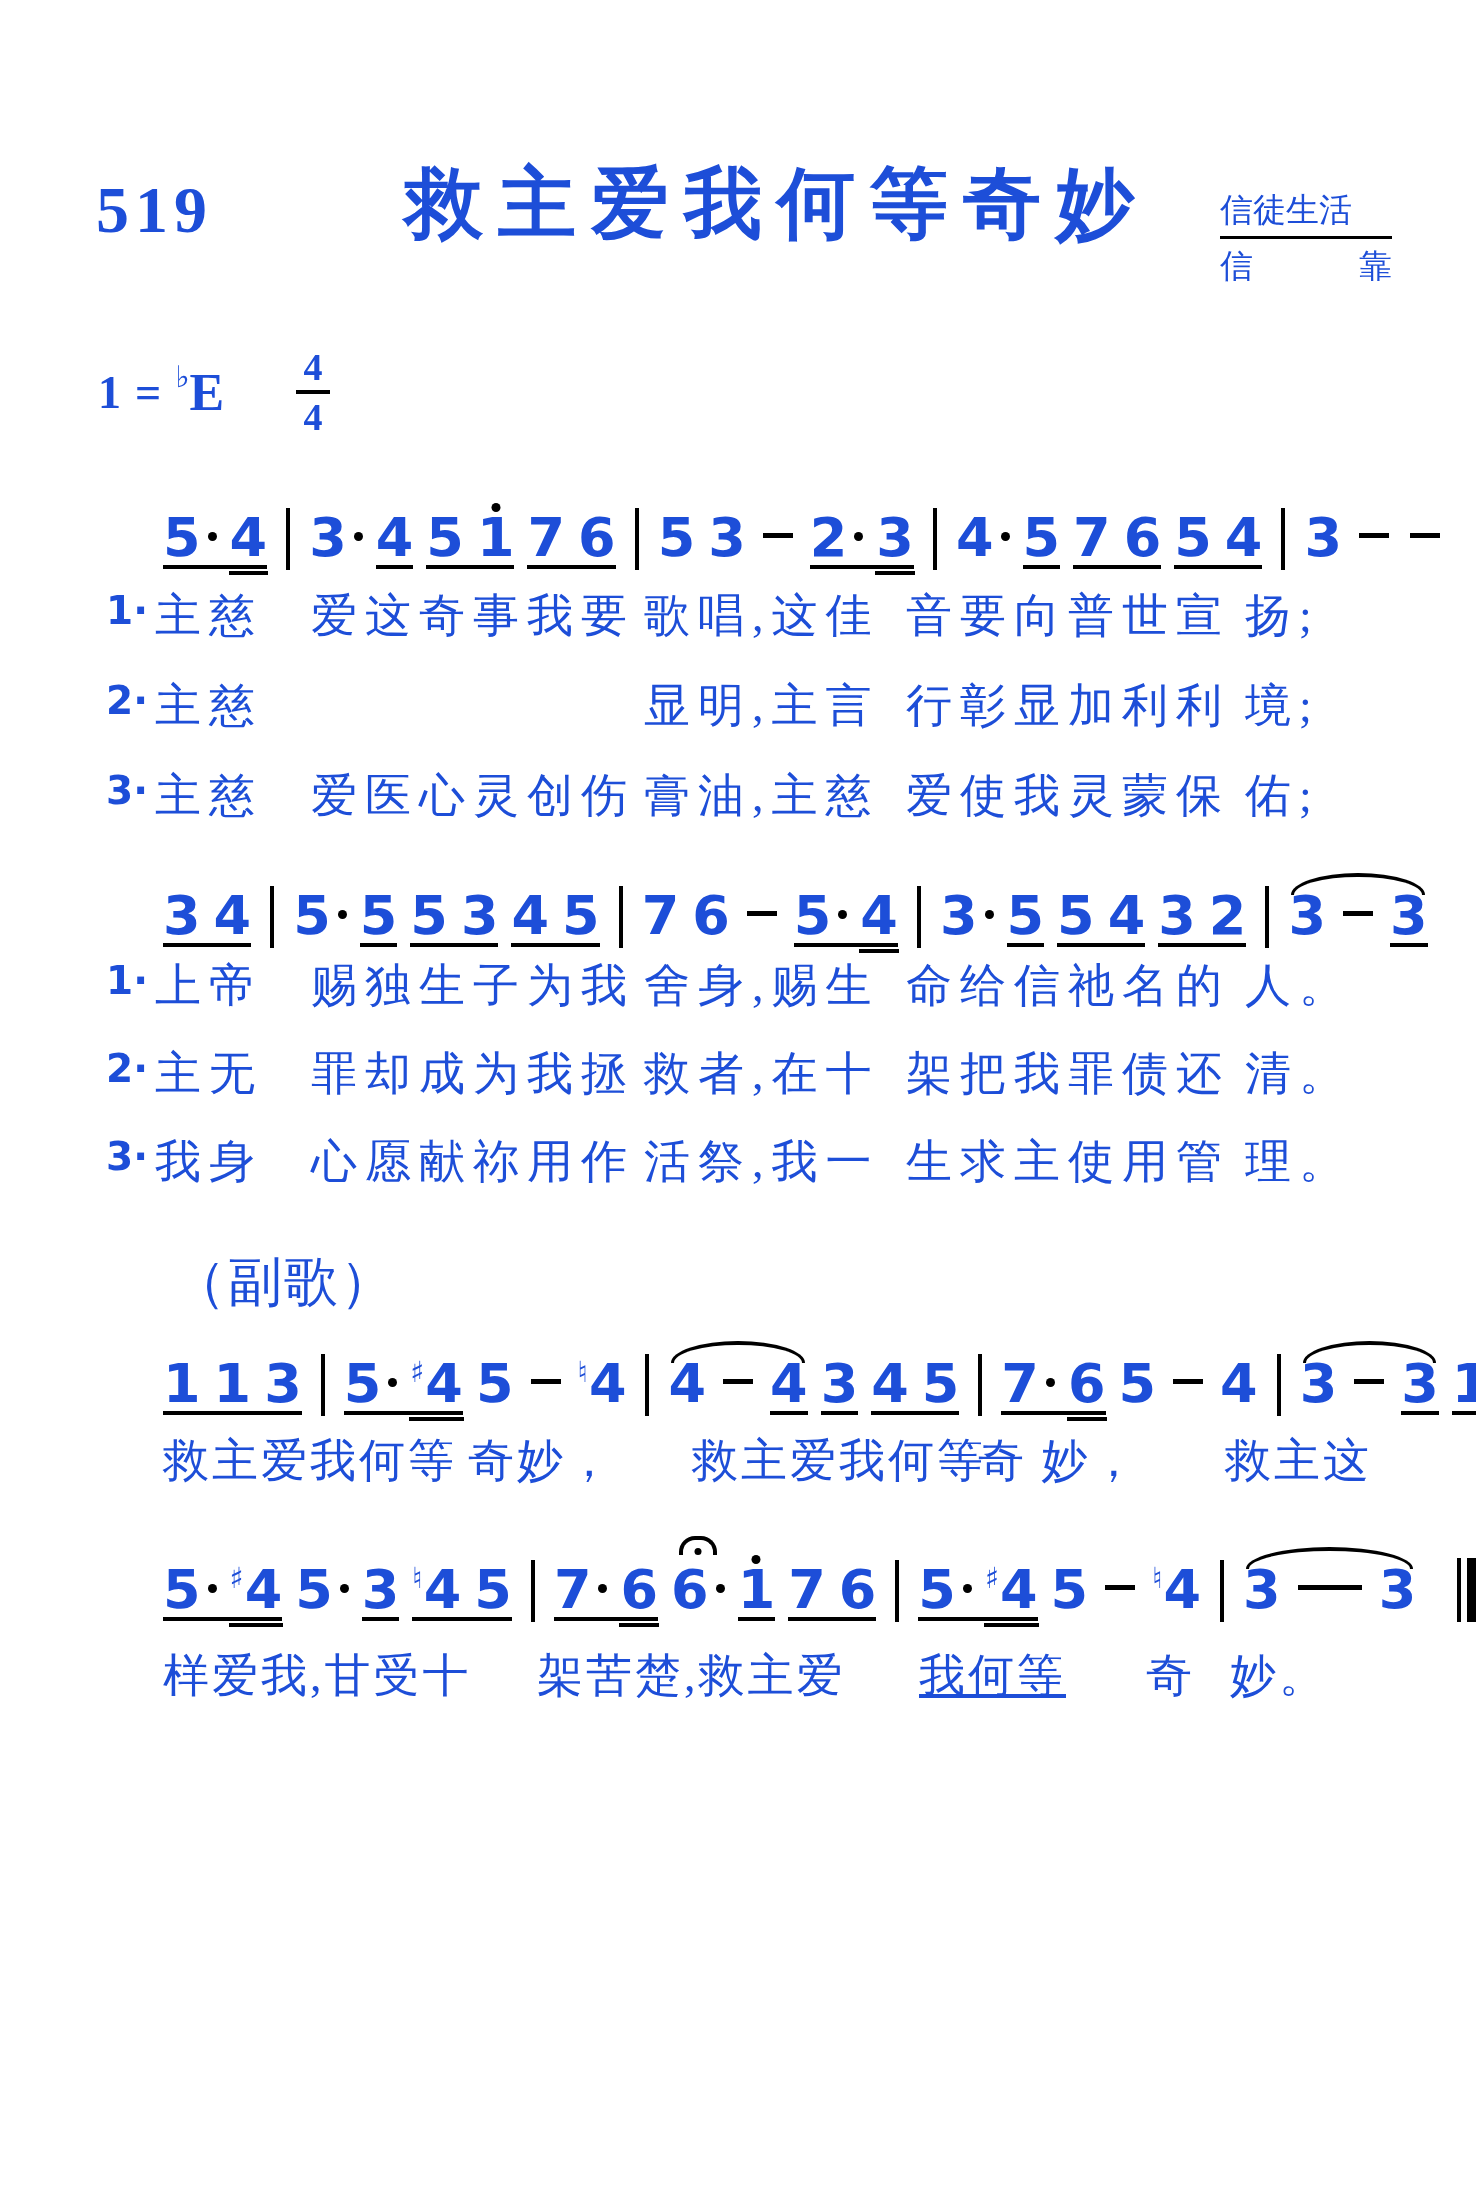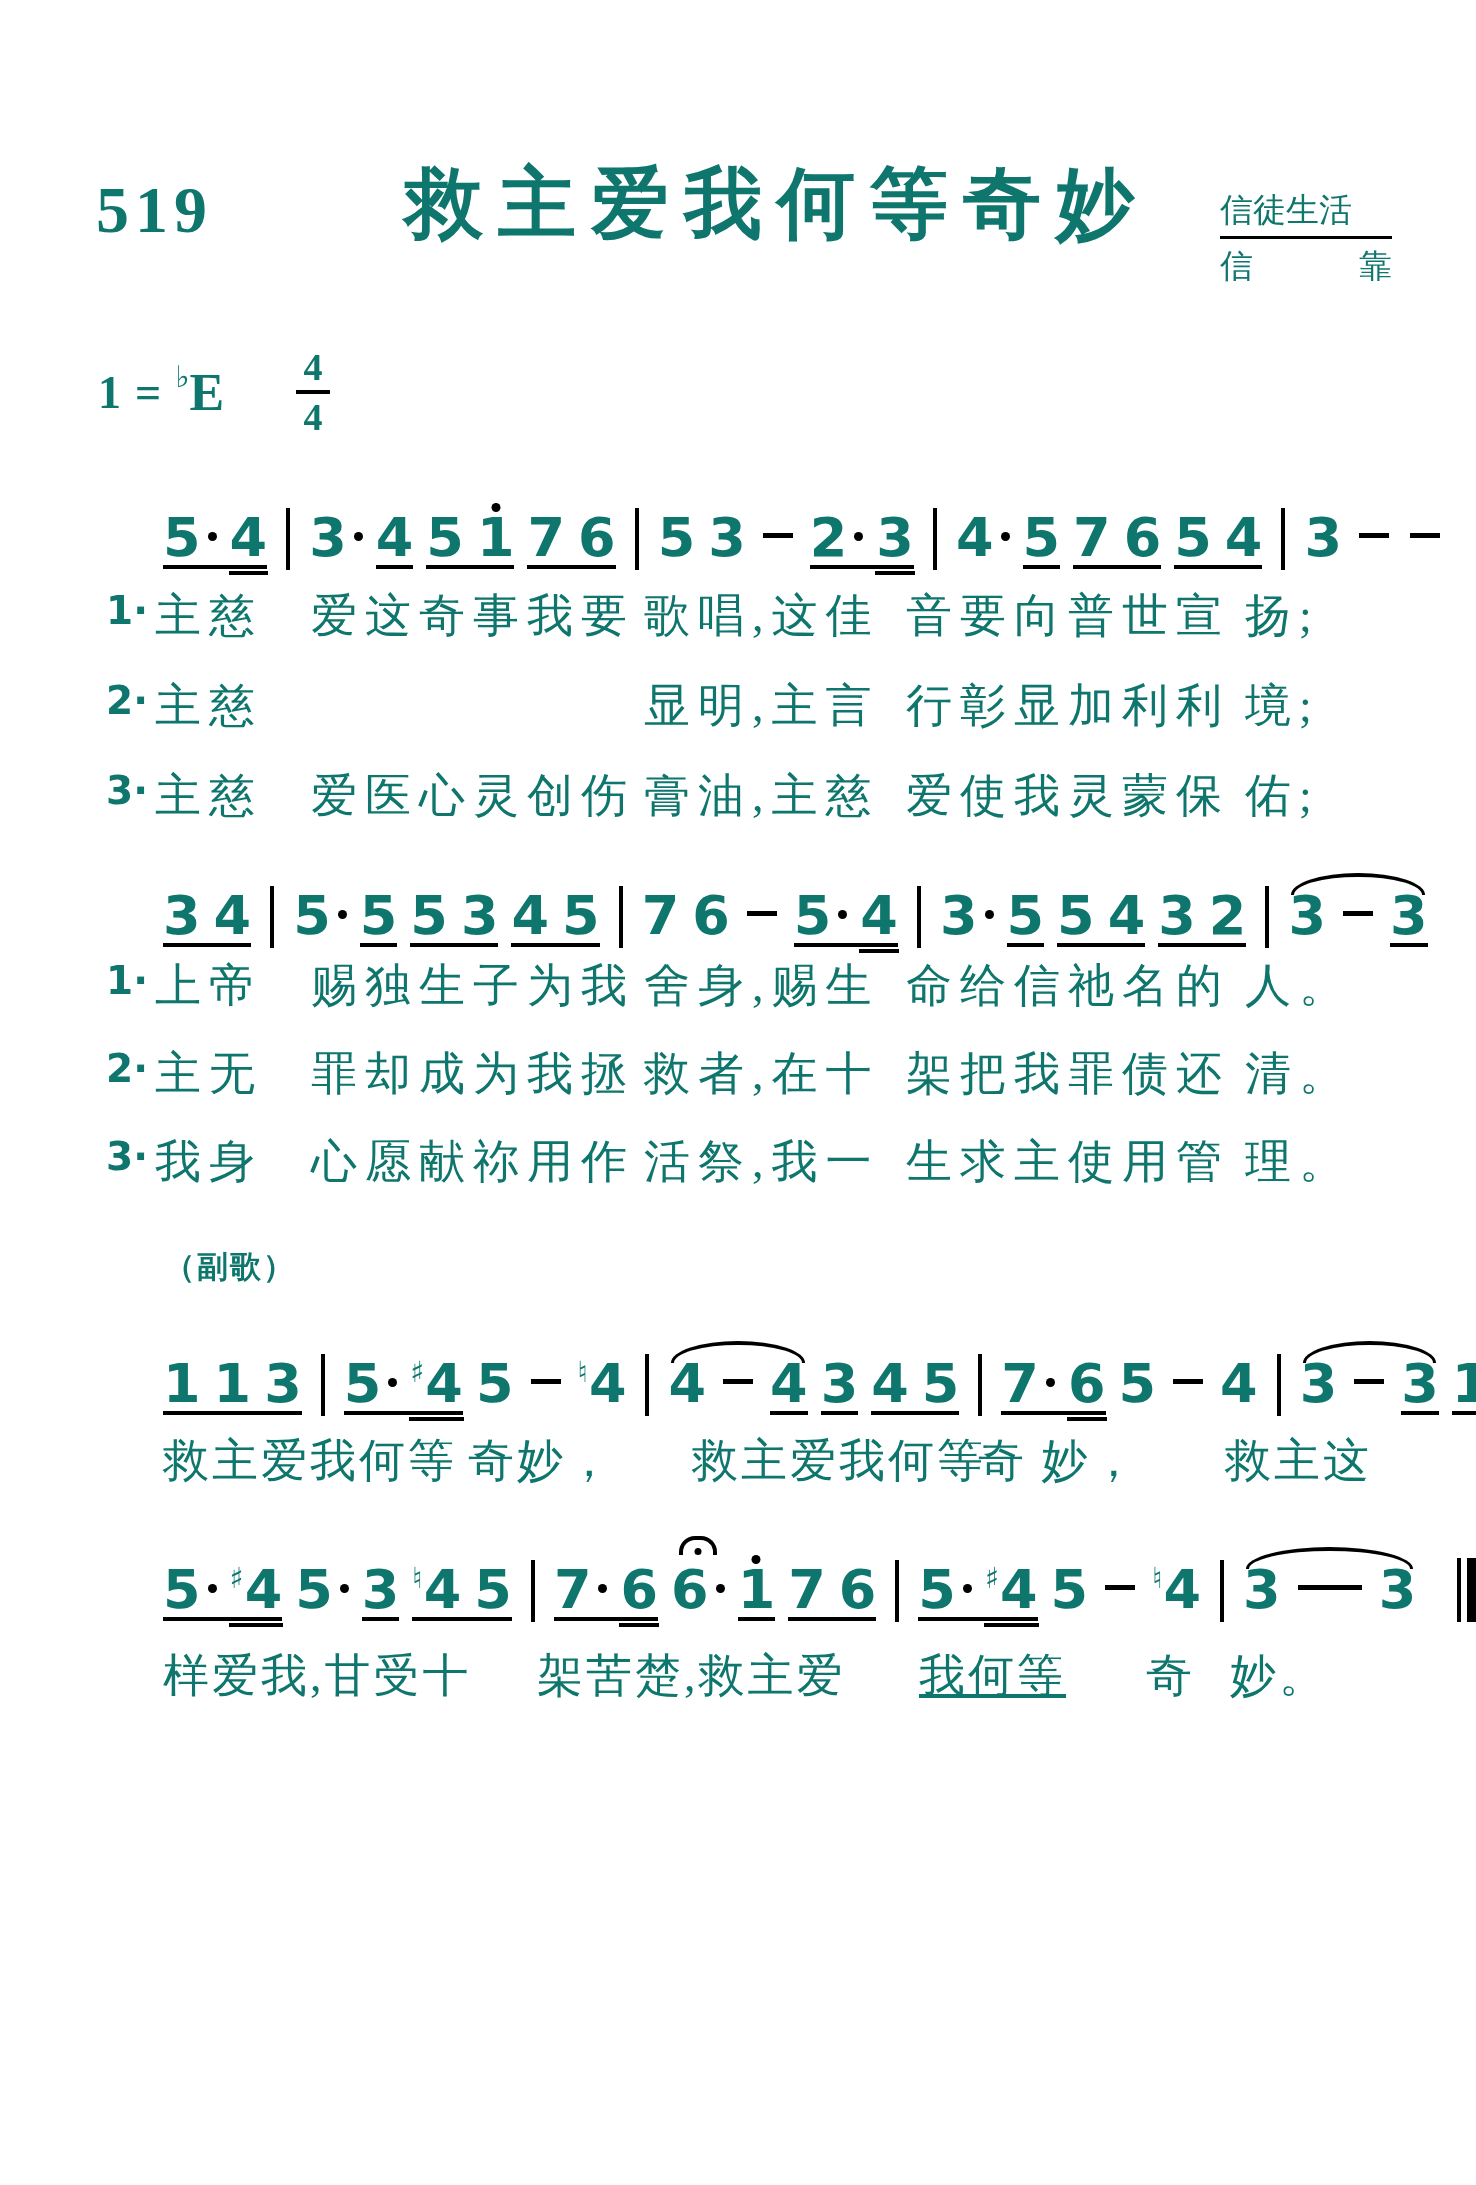--- a/index.html
+++ b/index.html
@@ -1,18 +1,18 @@
 <!DOCTYPE html>
 <html><head>
 <meta charset="utf-8">
 <style>
   html,body{margin:0;padding:0;background:#e8e8e8;}
   #sheet{
     position:relative;width:1476px;height:2185px;background:#ffffff;
-    overflow:hidden;margin:0 auto;color:#0f766e;
+    overflow:hidden;margin:0 auto;color:#1d4ed8;
     font-family:"Liberation Serif", serif;
   }
   
   #hymn-number{
     position:absolute;left:96px;top:172px;
     font:bold 66px "Liberation Serif", serif;letter-spacing:6px;
   }
   #title{
     position:absolute;left:405px;top:152px;
     font-weight:bold;font-size:78px;letter-spacing:15px;
@@ -64,21 +64,21 @@
   .vnum{position:absolute;left:8px;top:3px;font:bold 39px "DejaVu Sans", sans-serif;}
   .row-a0{top:585px;} .row-a1{top:675px;} .row-a2{top:765px;}
   .row-b0{top:955px;} .row-b1{top:1043px;} .row-b2{top:1131px;}
   #ref1{top:1430px;} #ref2{top:1645px;}
   .verse .seg0{left:57px;} .verse .seg1{left:213px;} .verse .seg2{left:546px;}
   .verse .seg3{left:808px;} .verse .seg4{left:1147px;}
   #ref1 .seg0{left:65px;} #ref1 .seg1{left:350px;margin-left:20px;} #ref1 .seg2{left:594px;}
   #ref1 .seg3{left:880px;} #ref1 .seg4{left:1127px;}
   #ref2 .seg0{left:65px;} #ref2 .seg1{left:439px;} #ref2 .seg2{left:821px;text-decoration:underline;}
   #ref2 .seg3{left:1048px;} #ref2 .seg4{left:1132px;}
-  #refrain-label{position:absolute;left:164px;top:1246px;font-size:31px;letter-spacing:2px;font-weight:bold;}
+  #refrain-label{position:absolute;left:172px;top:1246px;font-size:54px;letter-spacing:2px;}
 </style>
 </head>
 <body>
 
 <div id="sheet">
 
   <div id="hymn-number">519</div>
   <div id="title">救主爱我何等奇妙</div>
 
   <div id="tag">

